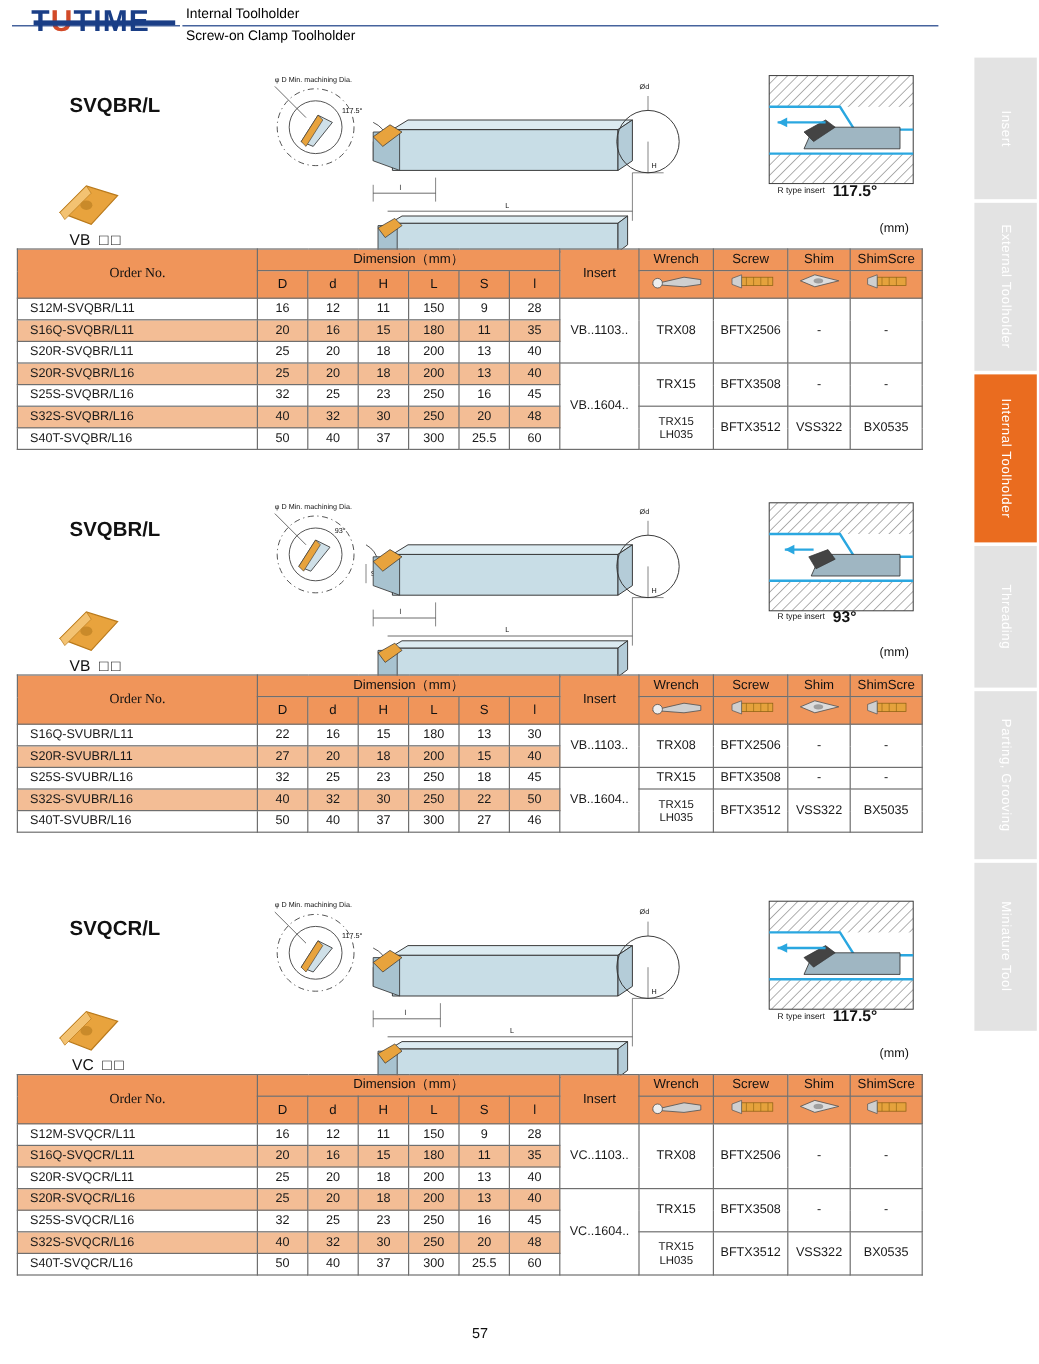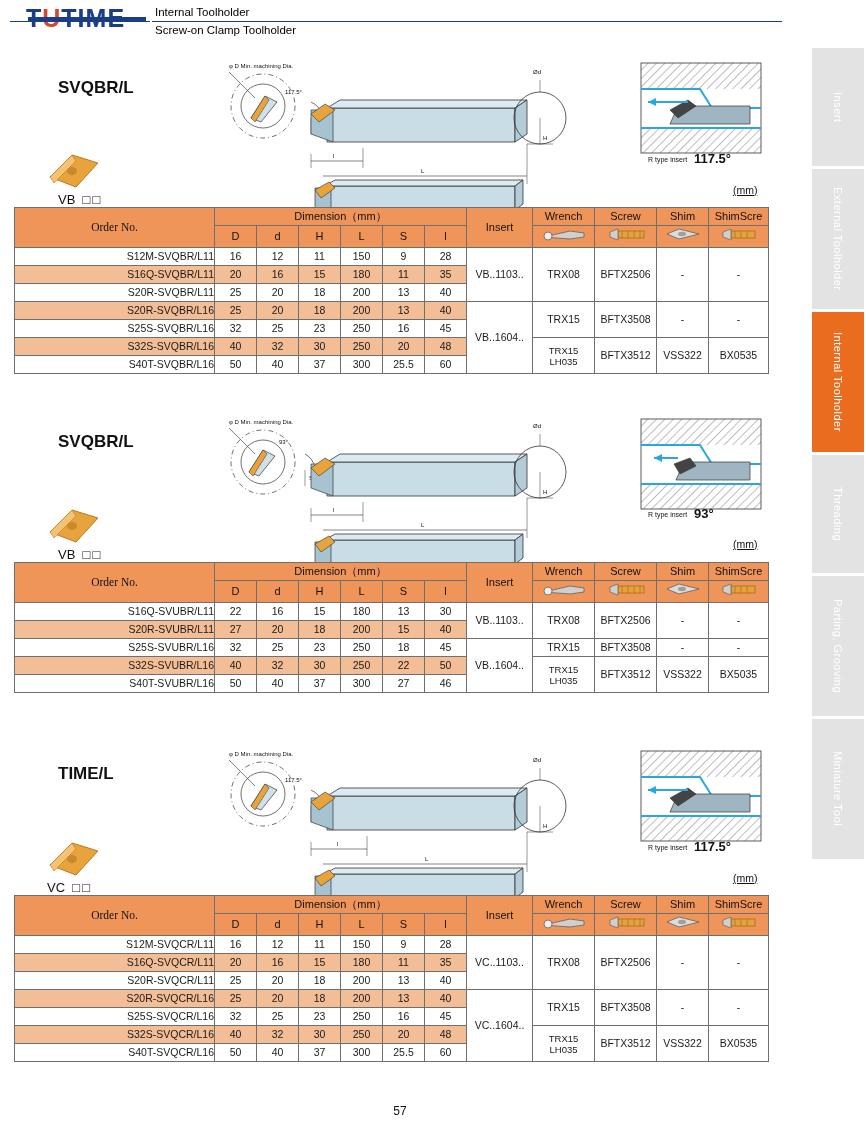--- a/index.html
+++ b/index.html
@@ -63,21 +63,21 @@
   .sidetab.active { background: #ea6c1f; color:#fff; }
 
   
   .section { position: absolute; left: 0; width: 800px; }
   .sec-title {
     position: absolute; font-size: 17px; font-weight: bold; color:#111;
   }
   .insert-label {
     position:absolute; font-size: 13px; color:#111;
   }
-  .mm-label { position:absolute; font-size: 10.5px; color:#111;text-decoration:underline; }
+  .mm-label { position:absolute; font-size: 10.5px; color:#111; }
   .rtype { position:absolute; font-size: 7px; color:#111; }
   .rangle { position:absolute; font-size: 13px; font-weight:bold; color:#111; }
 
   
   table.spec {
     border-collapse: collapse;
     width: 748px;
     font-size: 10.5px;
     table-layout: fixed;
   }
@@ -90,21 +90,21 @@
   }
   table.spec thead th {
     background: #f0955a;
     font-weight: normal;
     color: #111;
     font-size: 11px;
   }
   table.spec thead th.order { font-size: 11.5px; font-family: Liberation Serif, serif; }
   table.spec tbody td { background: #ffffff; }
   table.spec tbody tr.alt td { background: #f3bd95; }
-  table.spec td.name { text-align: right; padding-left: 0; font-size: 10.5px; }
+  table.spec td.name { text-align: left; padding-left: 10px; font-size: 10.5px; }
   table.spec td.merge { background:#fff !important; }
 
   
   col.c-order { width: 200px; }
   col.c-dim   { width: 42px; }
   col.c-ins   { width: 66px; }
   col.c-wr    { width: 62px; }
   col.c-sc    { width: 62px; }
   col.c-sh    { width: 52px; }
   col.c-ss    { width: 60px; }
@@ -561,28 +561,28 @@
           <td>300</td>
           <td>27</td>
           <td>46</td>
         </tr>
       </tbody>
     </table>
   </div>
 </div>
 
 <div class="section" style="top:740px;">
-  <div class="sec-title" style="left:58px; top:24px;">TIME/L</div>
+  <div class="sec-title" style="left:58px; top:24px;">SVQCR/L</div>
 
   <svg class="draw" style="left:42px; top:95px;" width="64" height="48">
     <polygon points="8,30 30,8 56,16 34,40" fill="#e8a33d" stroke="#b97a1c" stroke-width="1"></polygon>
     <polygon points="8,30 30,8 34,14 12,36" fill="#f3c272" stroke="#b97a1c" stroke-width=".6"></polygon>
     <ellipse cx="30" cy="24" rx="5" ry="4" fill="#c98a2a"></ellipse>
   </svg>
-  <div class="insert-label" style="left:47px; top:140px;">
+  <div class="insert-label" style="left:60px; top:140px;">
     <span>VC</span> &nbsp;<span style="letter-spacing:2px;">□□</span>
   </div>
 
   <svg class="draw" style="left:215px; top:6px;" width="560" height="170">
     <text class="dwg-text" x="14" y="10">φ D Min. machining Dia.</text>
     <circle cx="48" cy="48" r="32" fill="none" stroke="#333" stroke-width=".7" stroke-dasharray="5,3,1,3"></circle>
     <circle cx="48" cy="48" r="22" fill="none" stroke="#333" stroke-width=".7"></circle>
     <polygon points="36,60 50,38 62,44 46,64" fill="#cfe0e8" stroke="#333" stroke-width=".7"></polygon>
     <polygon points="36,60 50,38 54,42 40,64" fill="#e8a33d" stroke="#333" stroke-width=".5"></polygon>
     <line x1="14" y1="14" x2="40" y2="40" stroke="#333" stroke-width=".6"></line>

